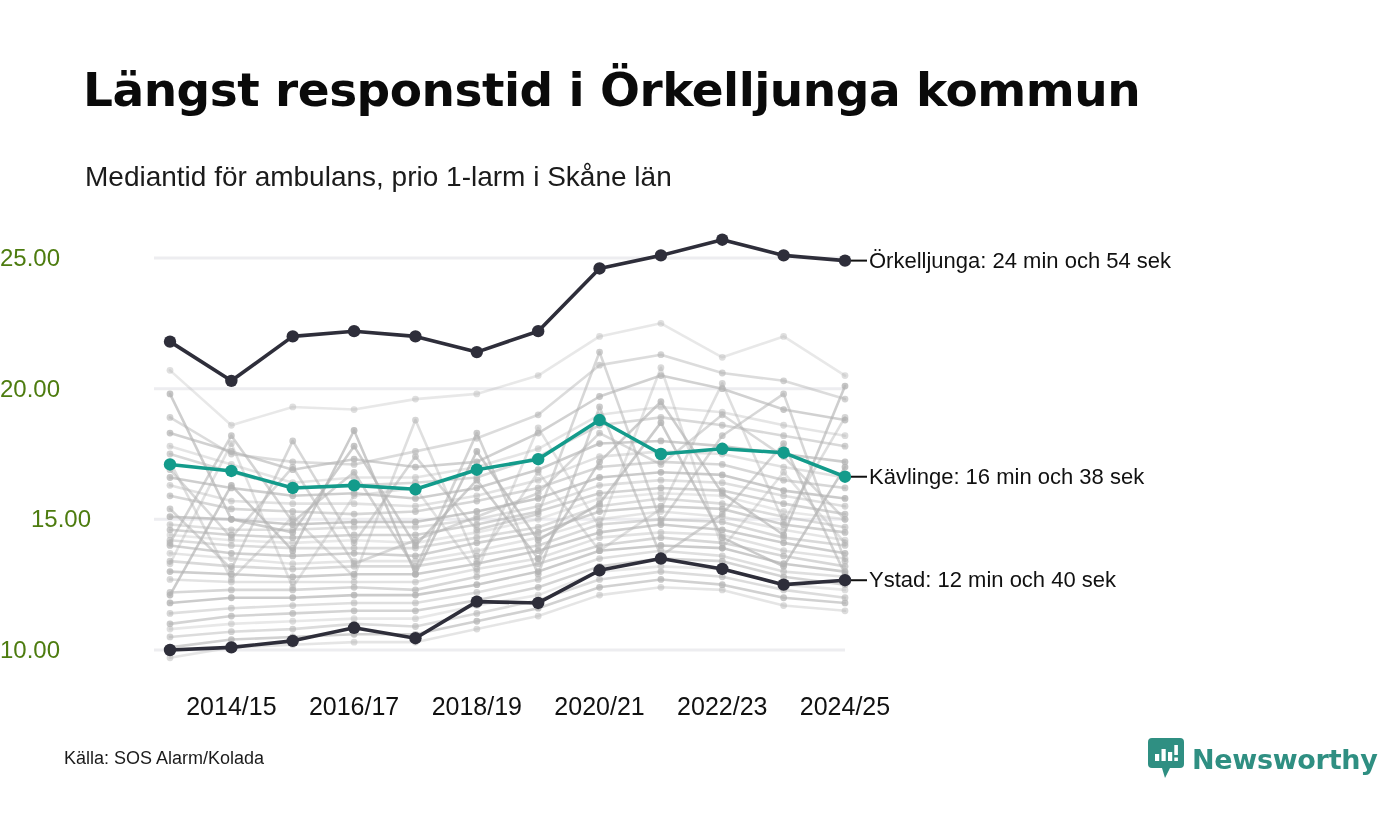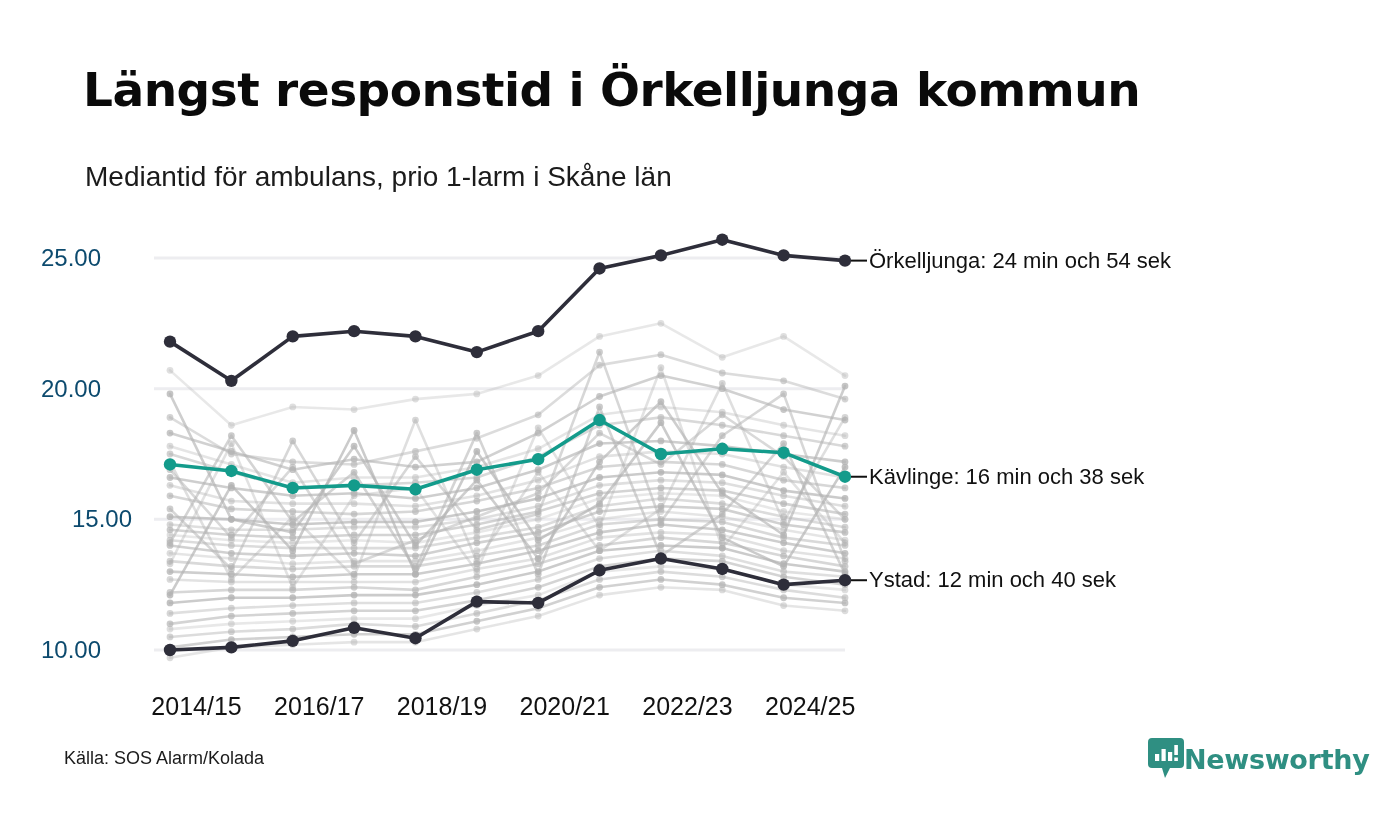--- a/index.html
+++ b/index.html
@@ -20,40 +20,40 @@
     position:absolute;left:85px;top:155px;
     font-family:"Liberation Sans", sans-serif;
     font-weight:400;font-size:28px;color:#1b1b1b;white-space:nowrap;margin-top:6px;
   }
   .source{
     position:absolute;left:64px;top:748px;
     font-size:18px;color:#1b1b1b;white-space:nowrap;
   }
 
   
-  .logo{position:absolute;left:1148px;top:738px;display:flex;align-items:center;gap:0;}
+  .logo{position:absolute;left:1148px;top:738px;display:flex;align-items:center;gap:8px;}
   .logo-mark{width:36px;height:42px;position:relative;}
   .logo-word{
     font-family:"DejaVu Sans", sans-serif;
     font-weight:700;font-size:27px;color:#2f8f82;line-height:1;
     letter-spacing:-0.3px;
   }
 
   
   .plot{position:absolute;left:0;top:0;width:1400px;height:840px;}
   svg.plot-svg{position:absolute;left:0;top:0;}
 
   .ytick{
-    position:absolute;text-align:center;width:120px;
-    font-size:24px;color:#0c4a6e;
+    position:absolute;text-align:left;width:120px;
+    font-size:24px;color:#4d7c0f;
     font-family:"Liberation Sans", sans-serif;
     transform:translateY(-50%);
   }
   .xtick{
-    position:absolute;text-align:left;width:160px;
+    position:absolute;text-align:center;width:160px;
     font-size:25px;color:#111;
     font-family:"Liberation Sans", sans-serif;
     transform:translateX(-50%);
   }
   .ann{
     position:absolute;font-size:22px;color:#111;white-space:nowrap;
     transform:translateY(-50%);
     font-family:"Liberation Sans", sans-serif;
   }
 </style>

